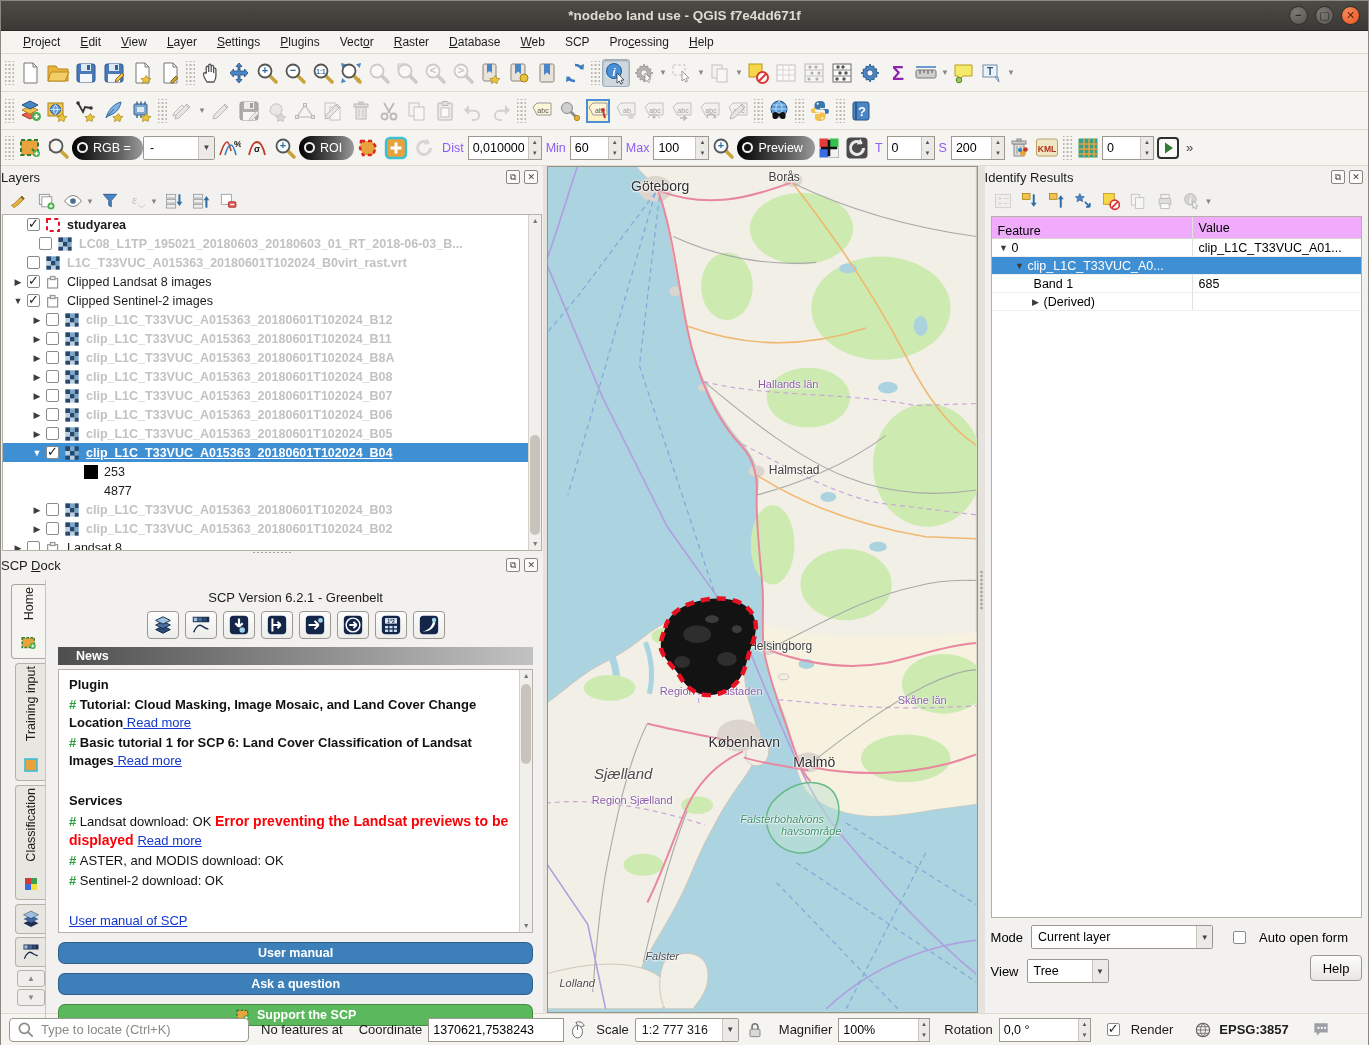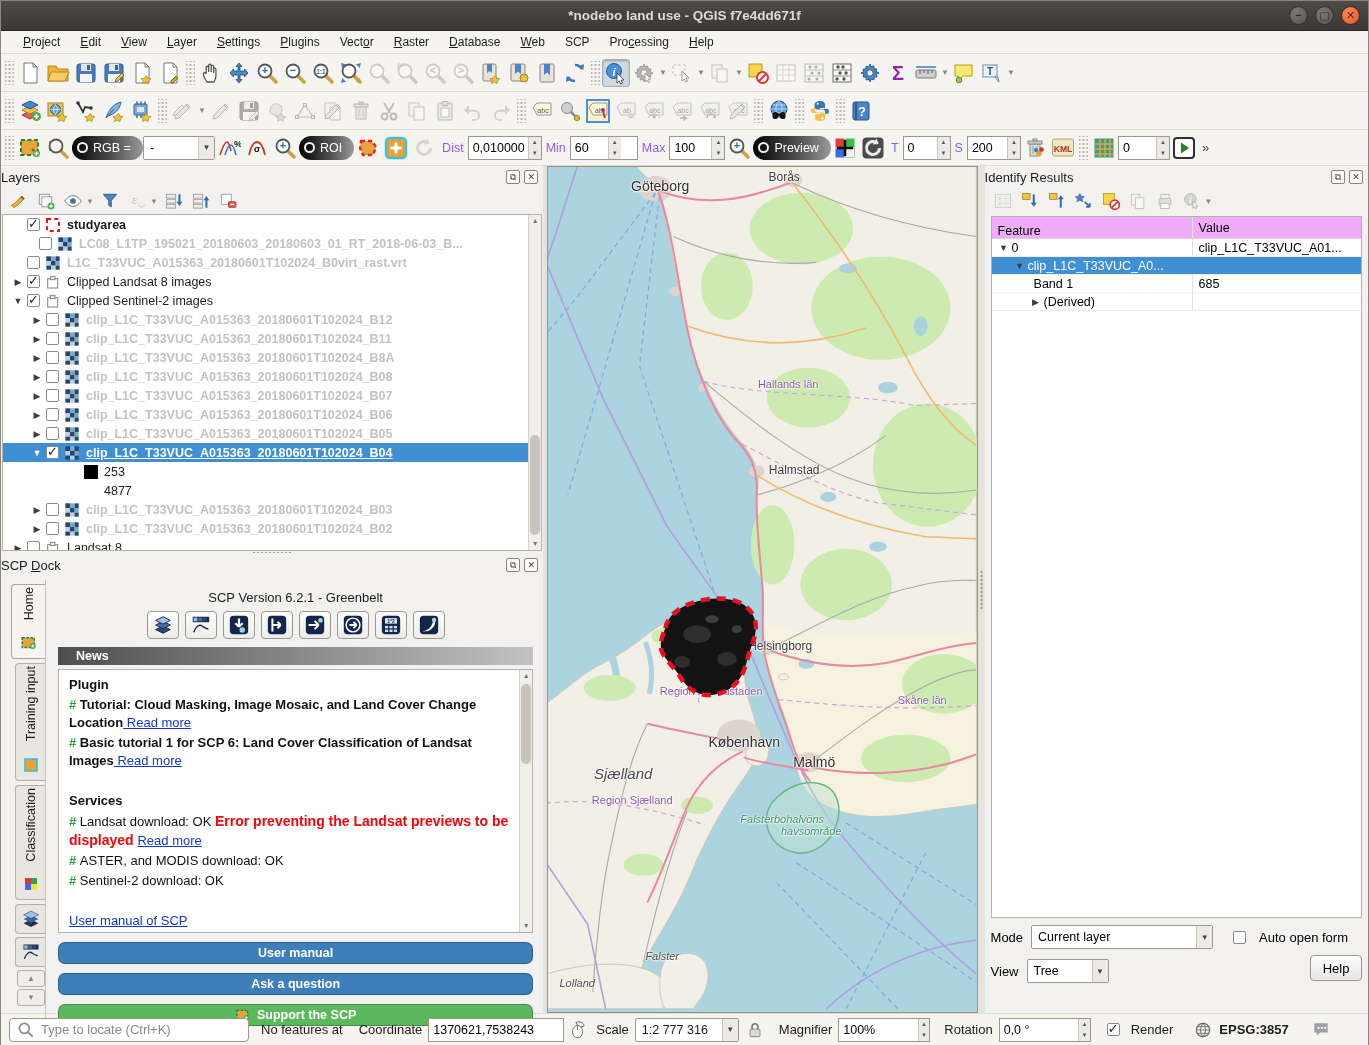--- a/index.html
+++ b/index.html
@@ -818,21 +818,21 @@
       </span>
       <span class="tlabel">Dist</span>
       <div class="spin" style="width: 74px;">
         <input value="0,010000" style="width: 59px;">
         <div class="btns">
           <span>▲</span>
           <span>▼</span>
         </div>
       </div>
       <span class="tlabel">Min</span>
-      <div class="spin" style="width: 68px;">
+      <div class="spin" style="width: 52px;">
         <input value="60" style="width: 37px;">
         <div class="btns">
           <span>▲</span>
           <span>▼</span>
         </div>
       </div>
       <span class="tlabel">Max</span>
       <div class="spin" style="width: 56px;">
         <input value="100" style="width: 41px;">
         <div class="btns">

